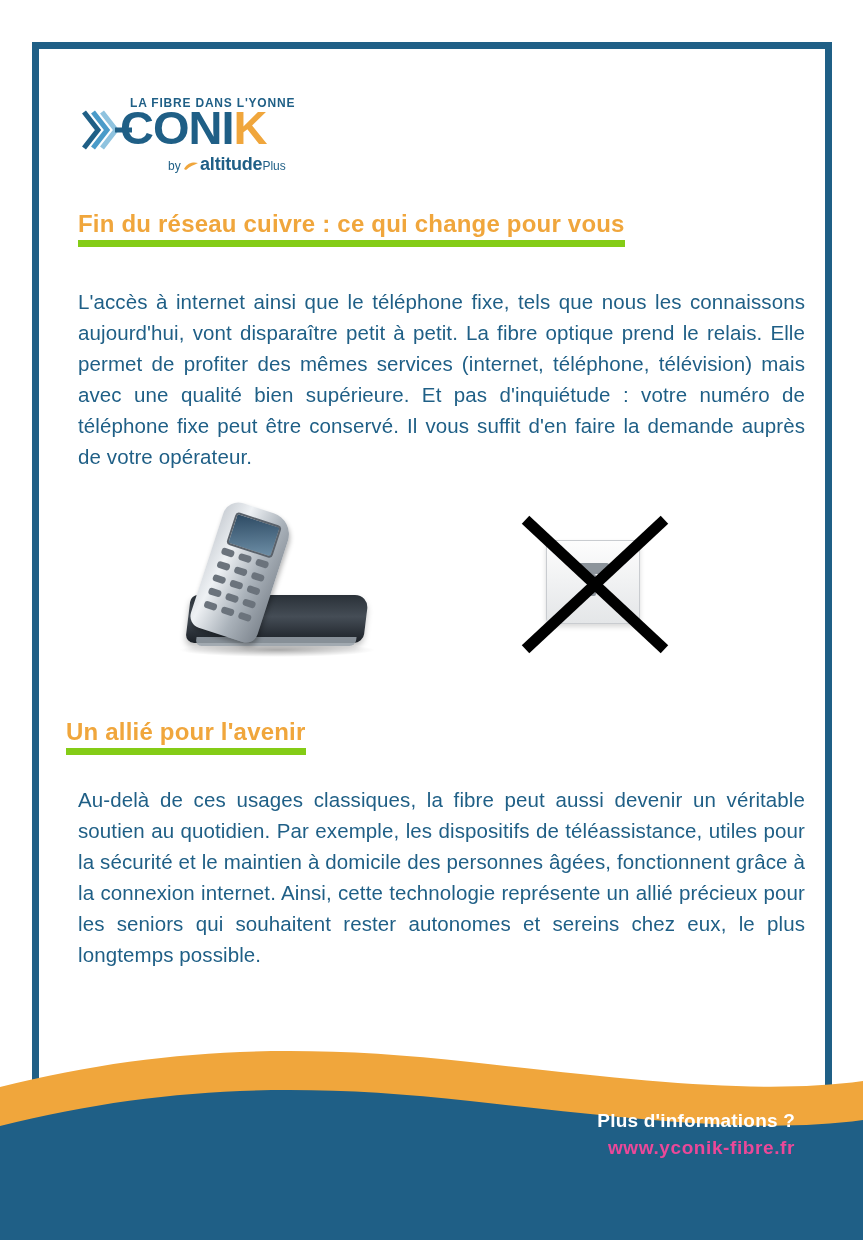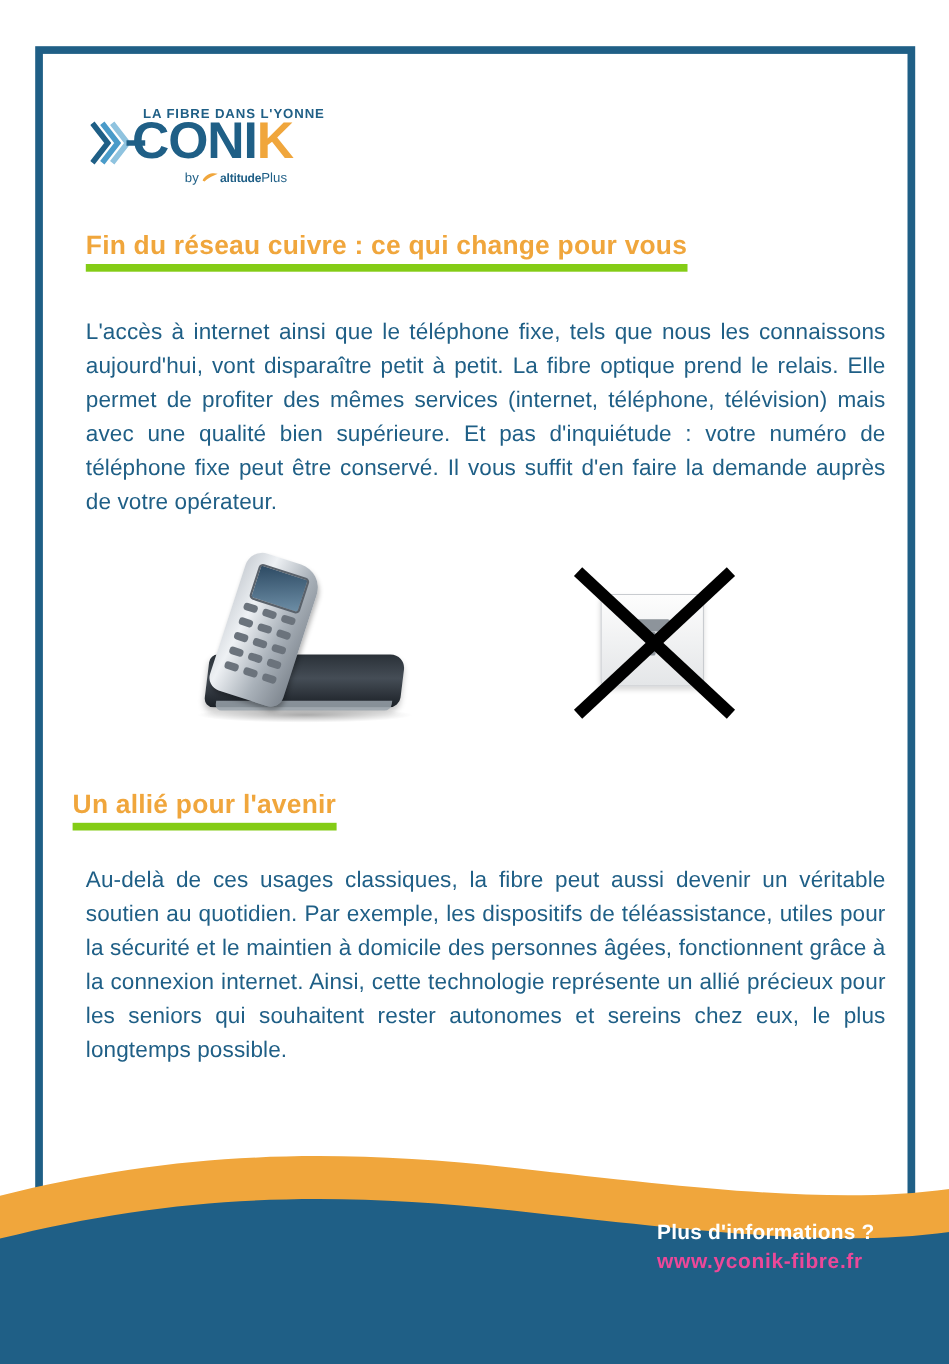--- a/index.html
+++ b/index.html
@@ -73,21 +73,21 @@
   .logo-by {
     position: absolute;
     left: 86px;
     top: 58px;
     font-size: 12px;
     color: #1f5f86;
     white-space: nowrap;
   }
   .logo-by .brand {
     font-weight: bold;
-    font-size: 11px;
+    font-size: 18px;
     letter-spacing: -0.2px;
   }
   .logo-swoosh {
     display: inline-block;
     width: 14px;
     height: 10px;
     vertical-align: -1px;
     margin-right: 2px;
   }
 
@@ -254,21 +254,21 @@
     position: absolute;
     left: 0;
     bottom: 0;
     width: 863px;
     height: 200px;
   }
   .footer-info {
     position: absolute;
     right: 68px;
     bottom: 78px;
-    text-align: left;
+    text-align: right;
     line-height: 1.45;
   }
   .footer-title {
     font-size: 19px;
     font-weight: bold;
     color: #ffffff;
     letter-spacing: 0.2px;
   }
   .footer-url {
     font-size: 19px;

